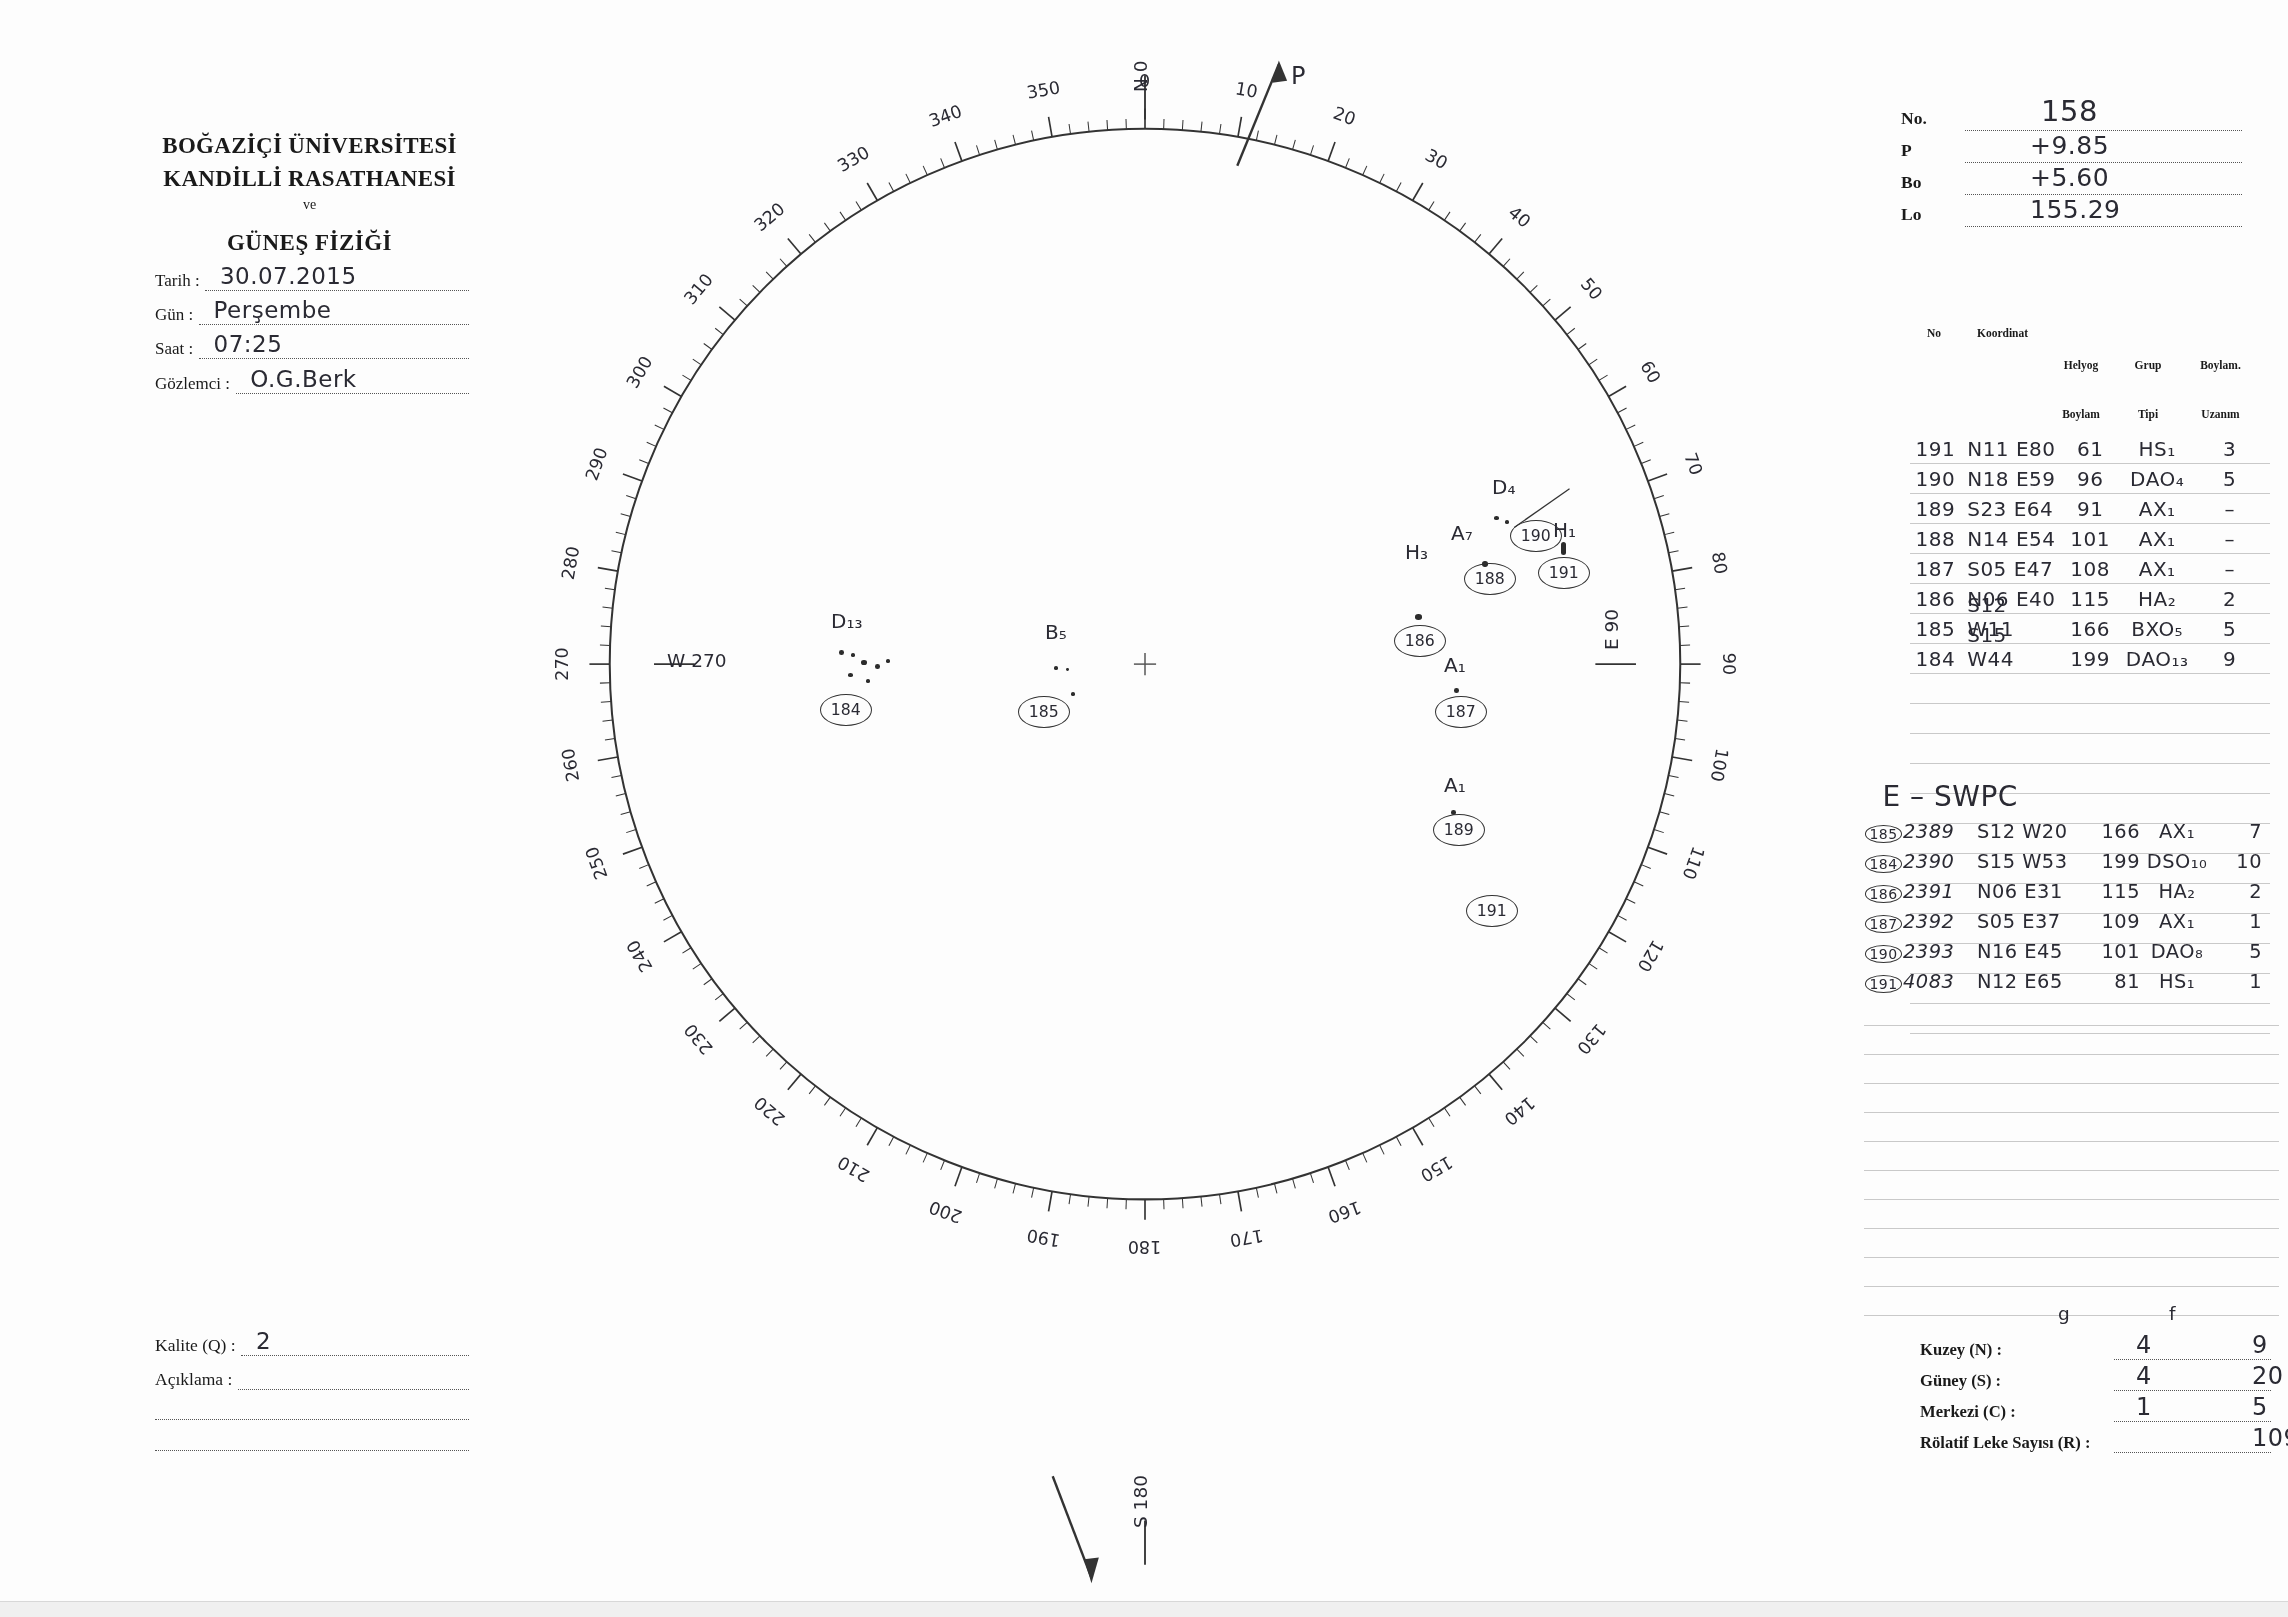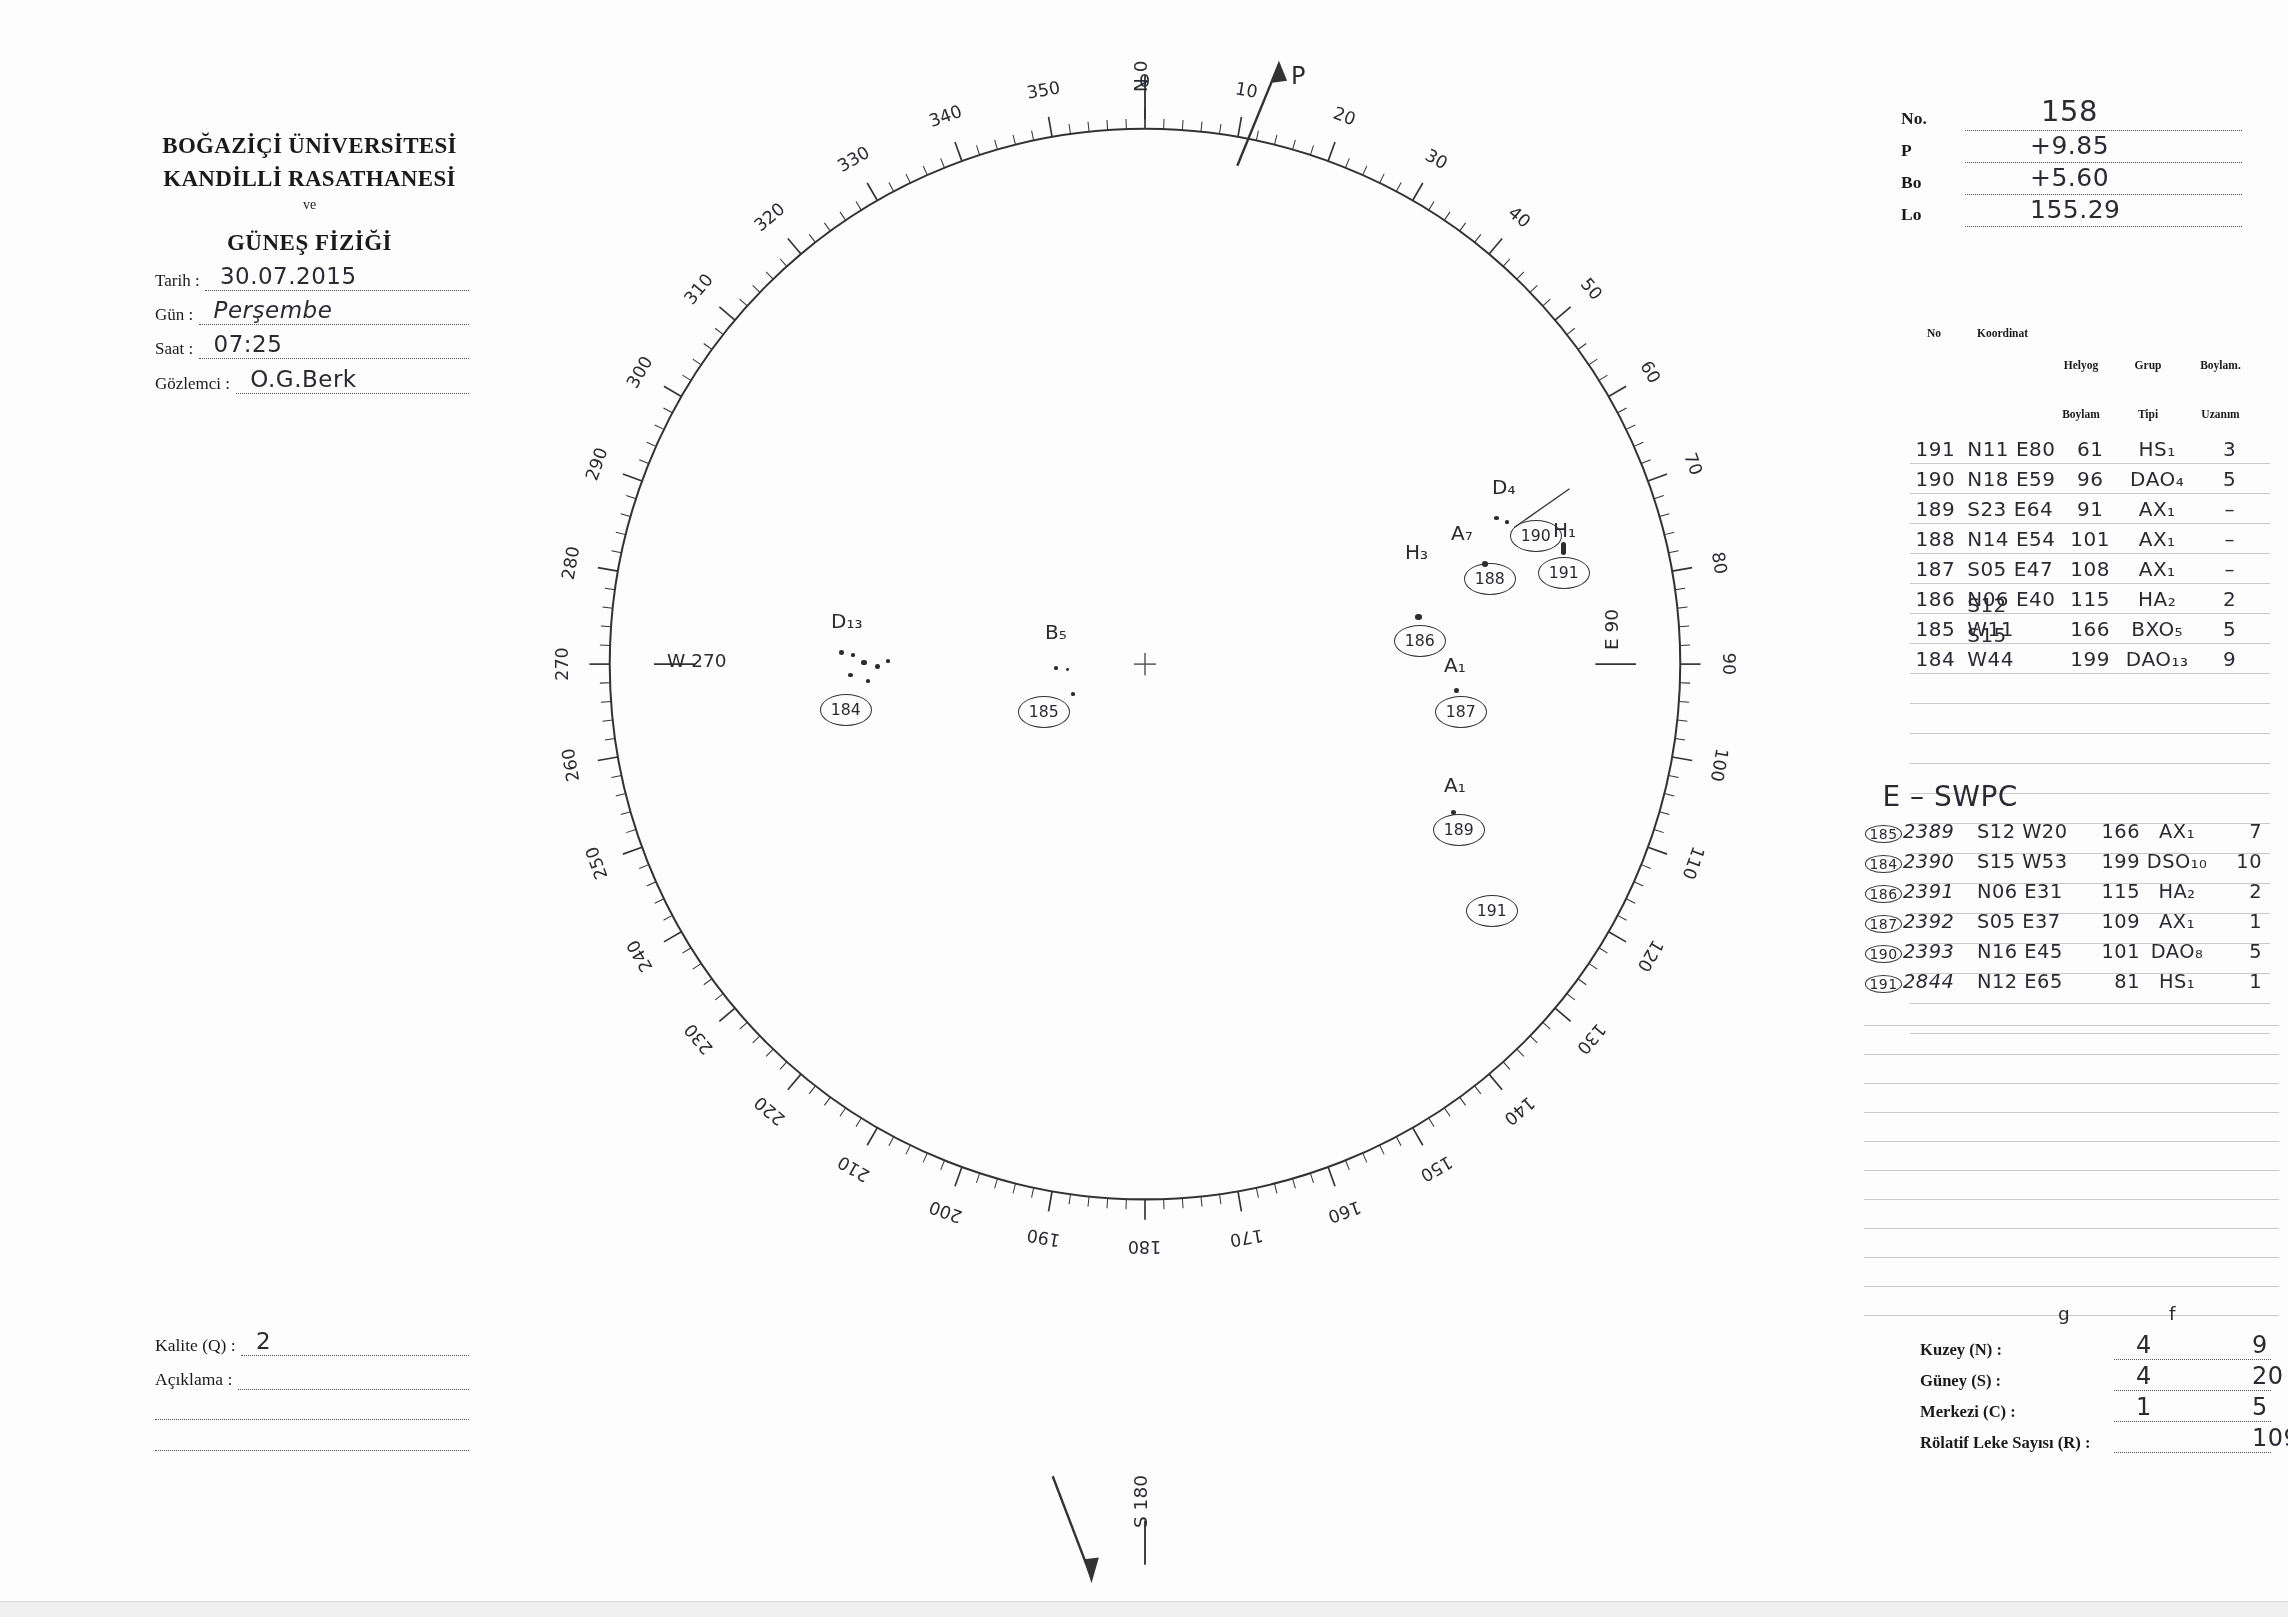--- a/index.html
+++ b/index.html
@@ -13,21 +13,21 @@
   }
   .sheet{position:absolute;inset:0;background:#fdfdfd;}
 
   
   .hand{
     font-family:"DejaVu Sans", sans-serif;
     color:#2a2a33;
     font-weight:500;
     letter-spacing:0.5px;
   }
-  .hand-i{font-style:italic;}
+  .hand-i{}
 
   
   #org-block{
     position:absolute;left:148px;top:129px;width:323px;
     text-align:center;
   }
   #org-block .l1,#org-block .l2,#org-block .l4{
     font-weight:bold;font-size:23px;letter-spacing:0.3px;line-height:1.45;
   }
   #org-block .l3{font-size:14px;line-height:1.3;}
@@ -624,21 +624,21 @@
         <div class="swpc-row hand">
           <div class="circ"><span>190</span></div>
           <div class="n">2393</div>
           <div class="co">N16 E45</div>
           <div class="hb">101</div>
           <div class="gt">DAO₈</div>
           <div class="bz">5</div>
         </div>
         <div class="swpc-row hand">
           <div class="circ"><span>191</span></div>
-          <div class="n">2844</div>
+          <div class="n">4083</div>
           <div class="co">N12 E65</div>
           <div class="hb">81</div>
           <div class="gt">HS₁</div>
           <div class="bz">1</div>
         </div>
       </div>
     <div id="swpc-lines">
         <div class="ln"></div>
         <div class="ln"></div>
         <div class="ln"></div>

